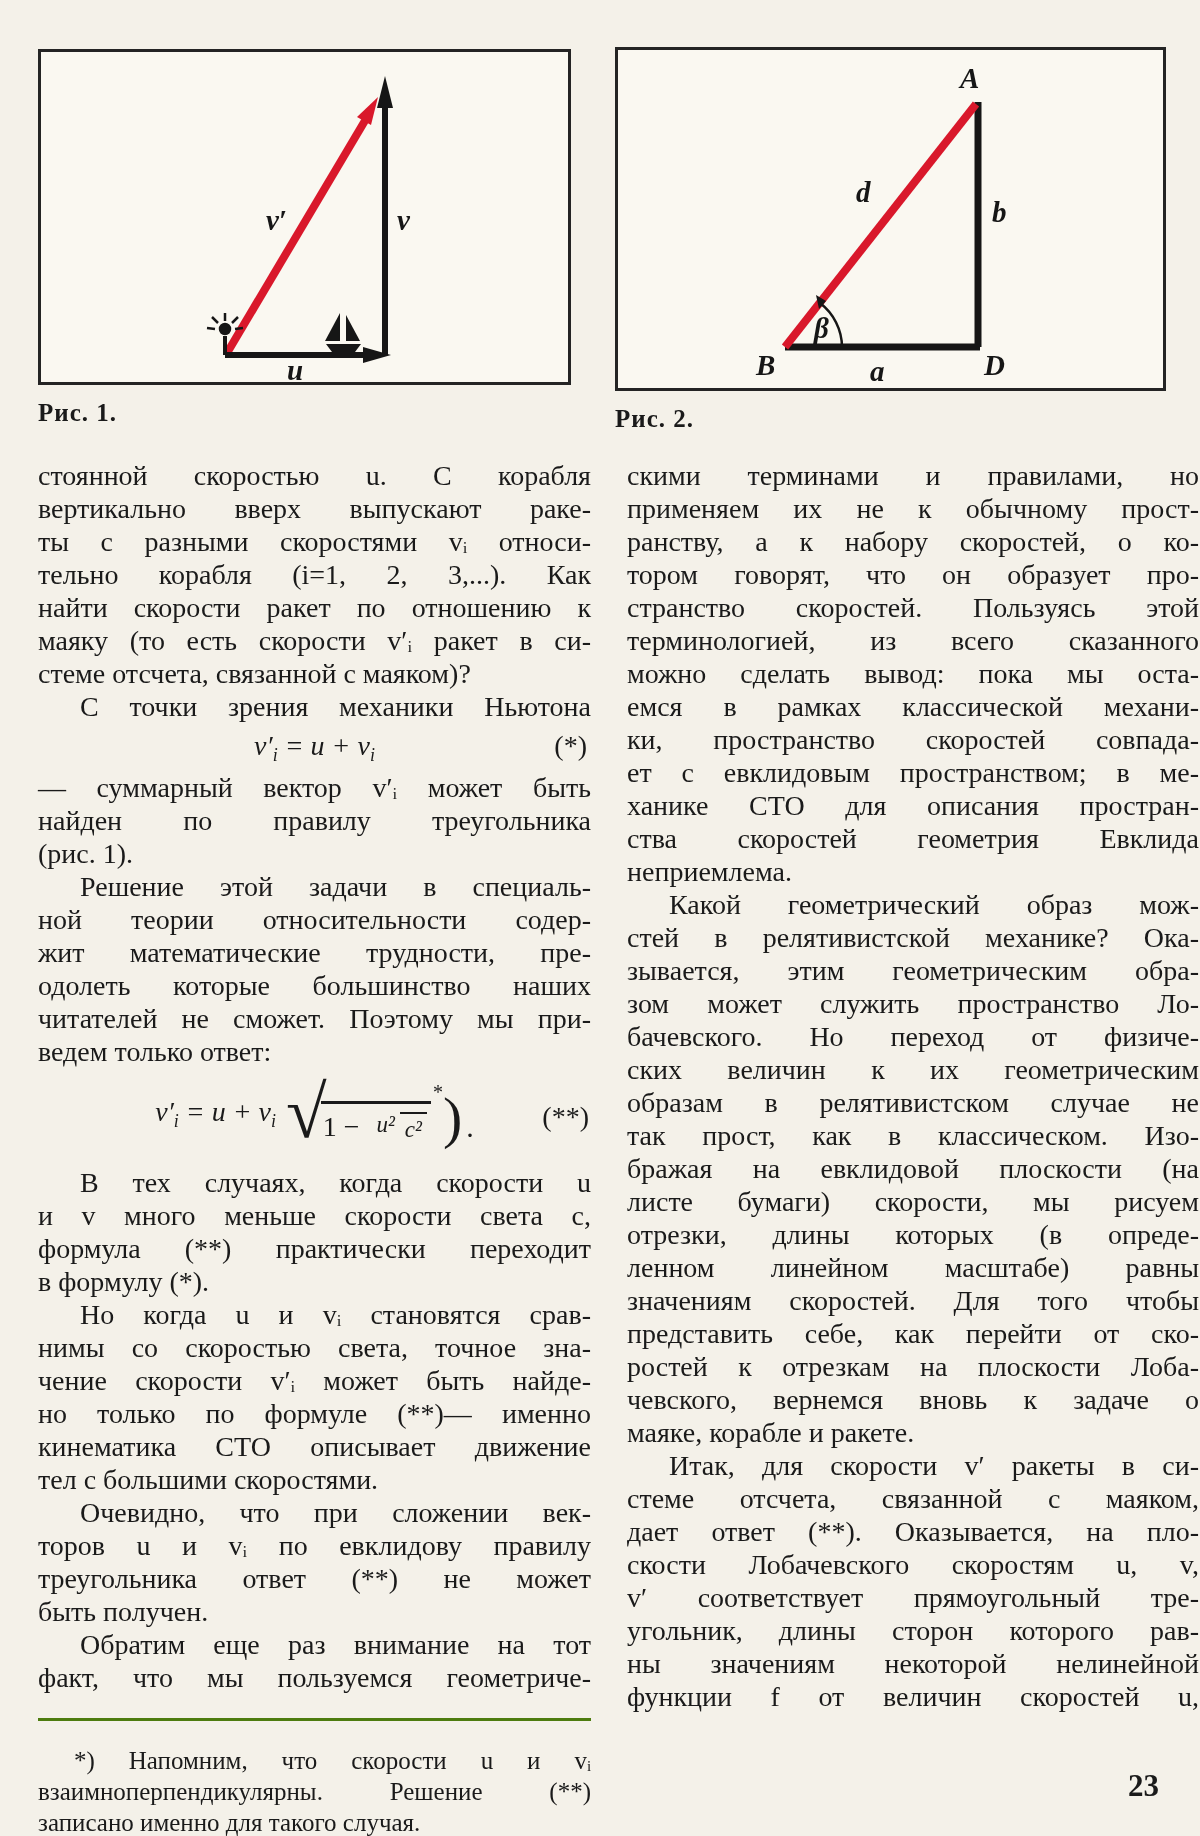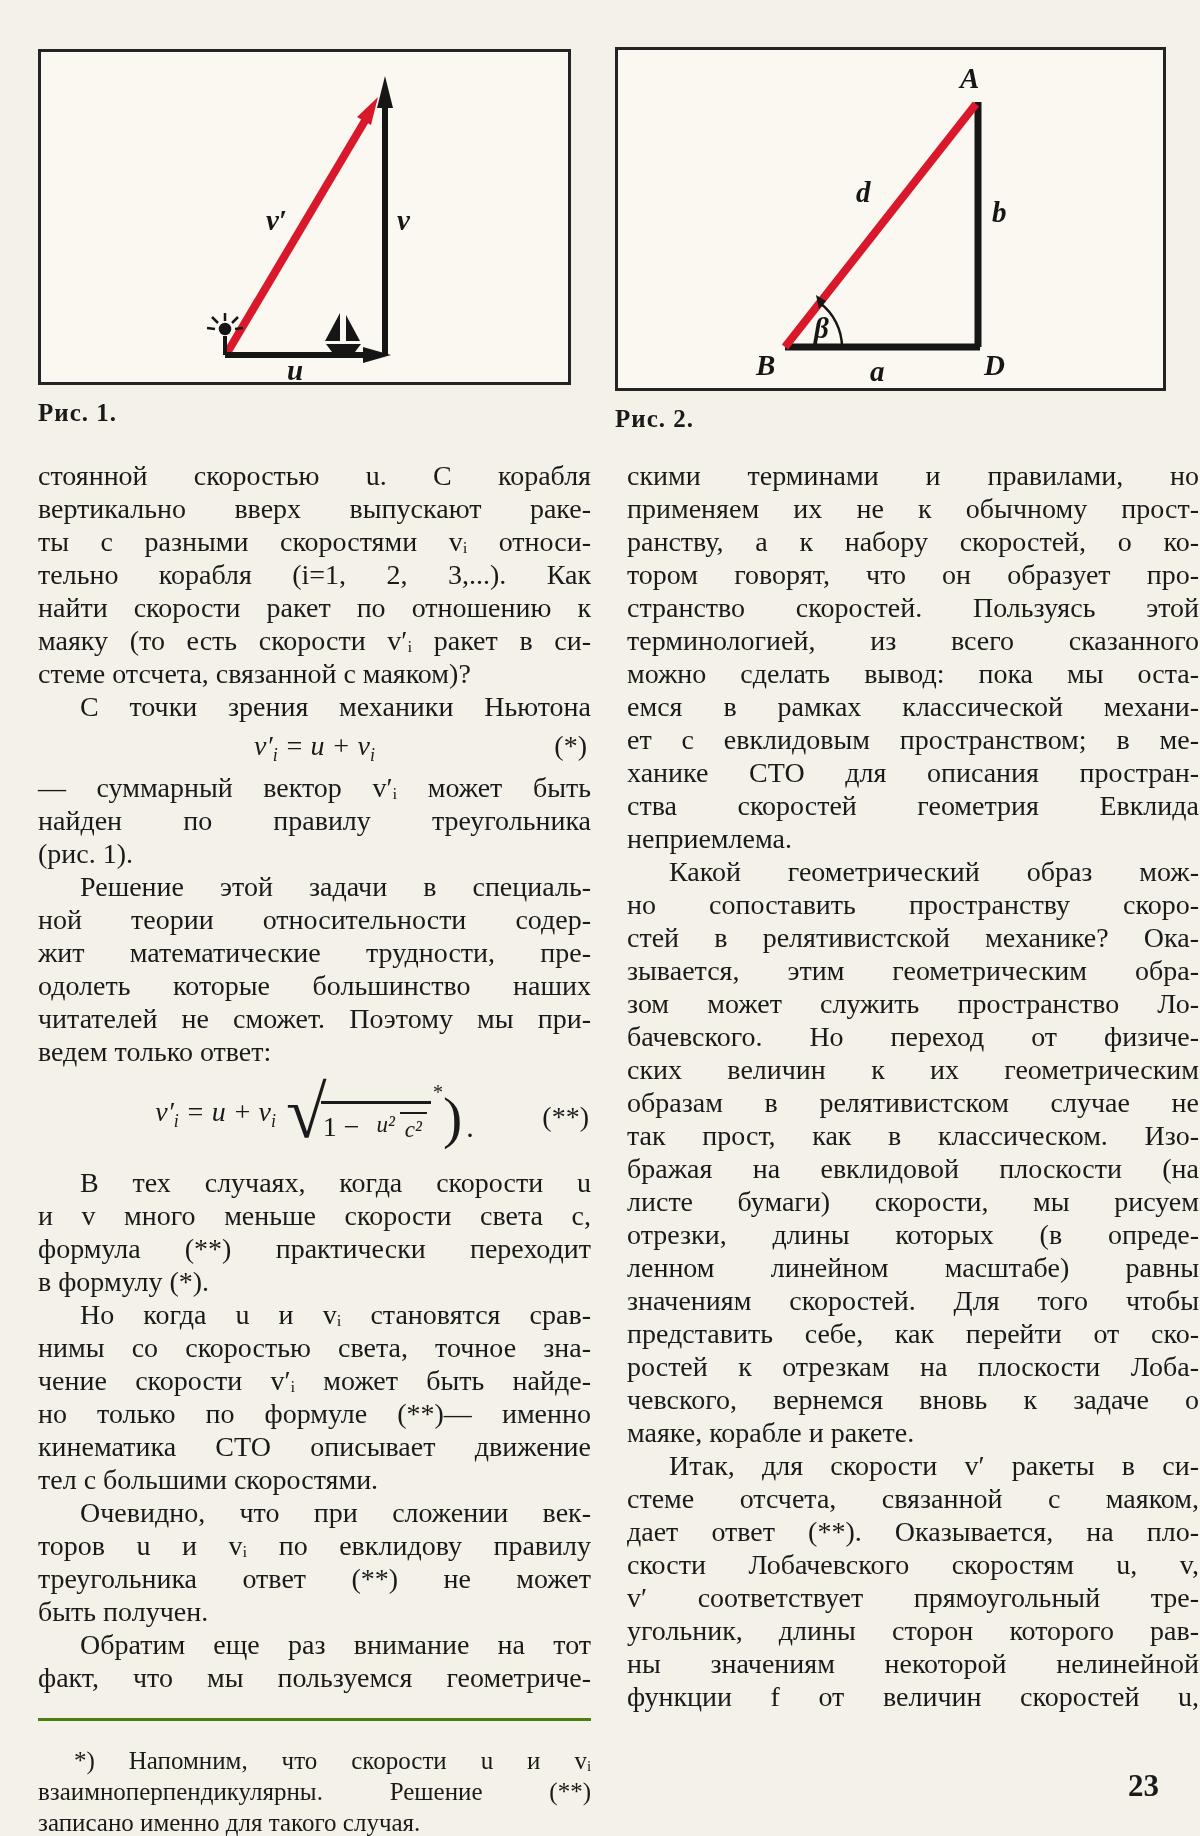--- a/index.html
+++ b/index.html
@@ -204,26 +204,26 @@
 
     <div class="col col-right">
         <div class="ln j">скими терминами и правилами, но</div>
         <div class="ln j">применяем их не к обычному прост-</div>
         <div class="ln j">ранству, а к набору скоростей, о ко-</div>
         <div class="ln j">тором говорят, что он образует про-</div>
         <div class="ln j">странство скоростей. Пользуясь этой</div>
         <div class="ln j">терминологией, из всего сказанного</div>
         <div class="ln j">можно сделать вывод: пока мы оста-</div>
         <div class="ln j">емся в рамках классической механи-</div>
+        <div class="ln j">ки, пространство скоростей совпада-</div>
         <div class="ln j">ет с евклидовым пространством; в ме-</div>
         <div class="ln j">ханике СТО для описания простран-</div>
         <div class="ln j">ства скоростей геометрия Евклида</div>
         <div class="ln end">неприемлема.</div>
         <div class="ln ind j">Какой геометрический образ мож-</div>
-        <div class="ln j">но сопоставить пространству скоро-</div>
         <div class="ln j">стей в релятивистской механике? Ока-</div>
         <div class="ln j">зывается, этим геометрическим обра-</div>
         <div class="ln j">зом может служить пространство Ло-</div>
         <div class="ln j">бачевского. Но переход от физиче-</div>
         <div class="ln j">ских величин к их геометрическим</div>
         <div class="ln j">образам в релятивистском случае не</div>
         <div class="ln j">так прост, как в классическом. Изо-</div>
         <div class="ln j">бражая на евклидовой плоскости (на</div>
         <div class="ln j">листе бумаги) скорости, мы рисуем</div>
         <div class="ln j">отрезки, длины которых (в опреде-</div>

